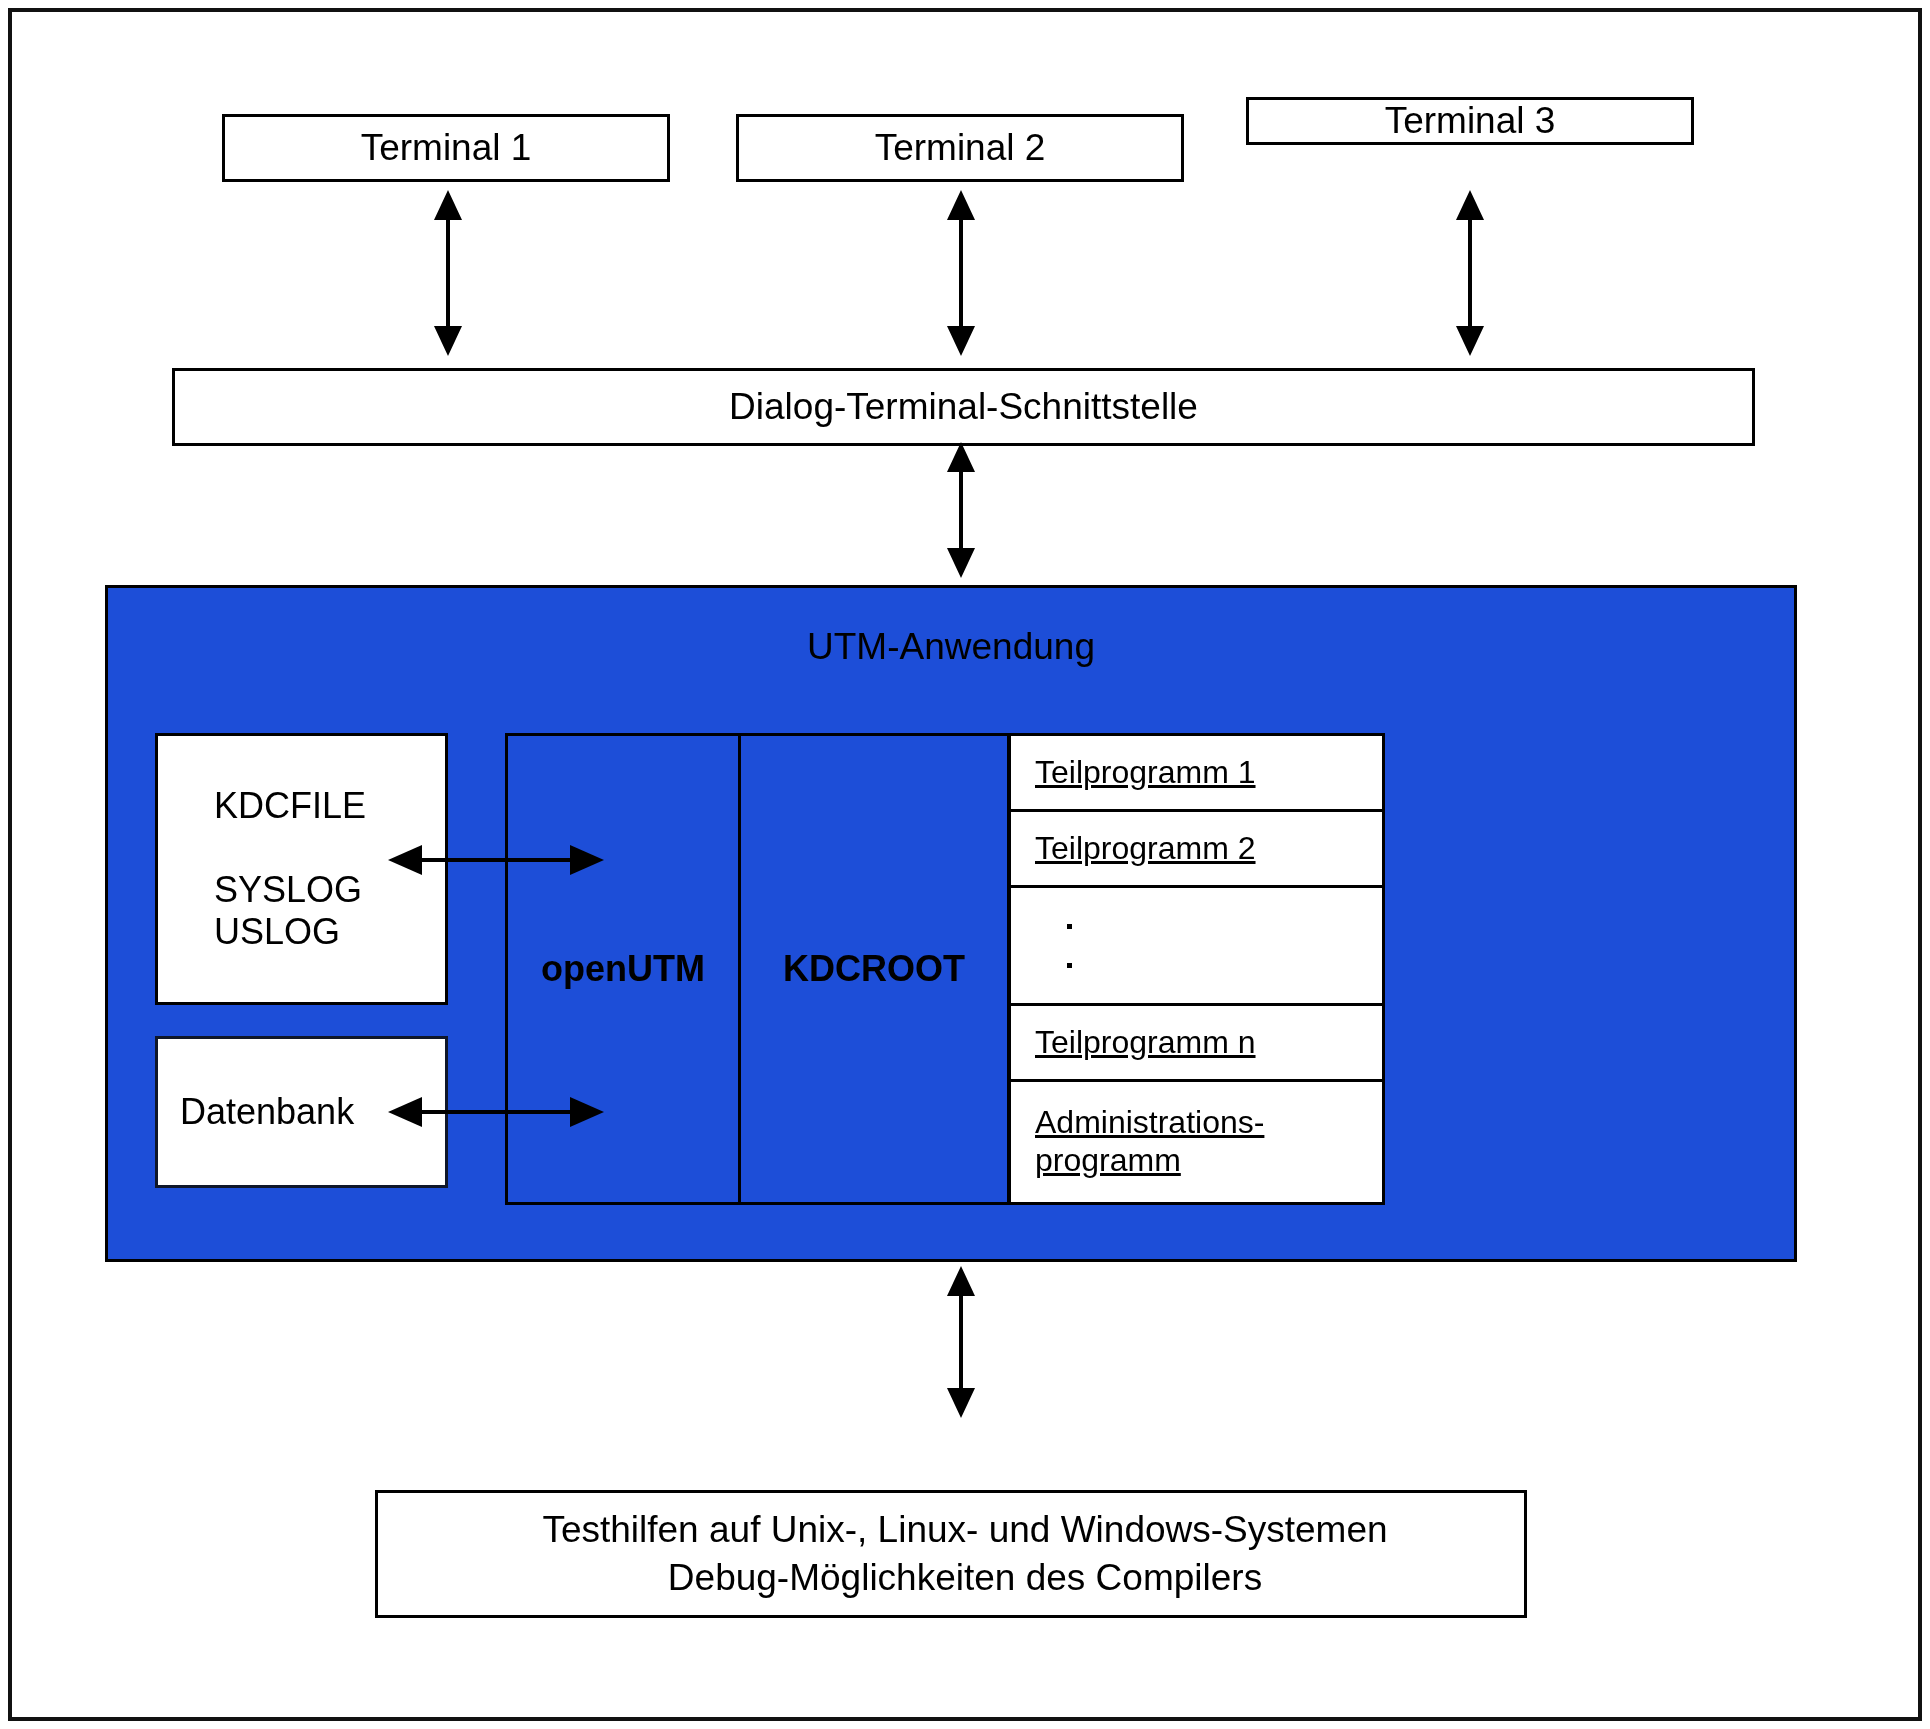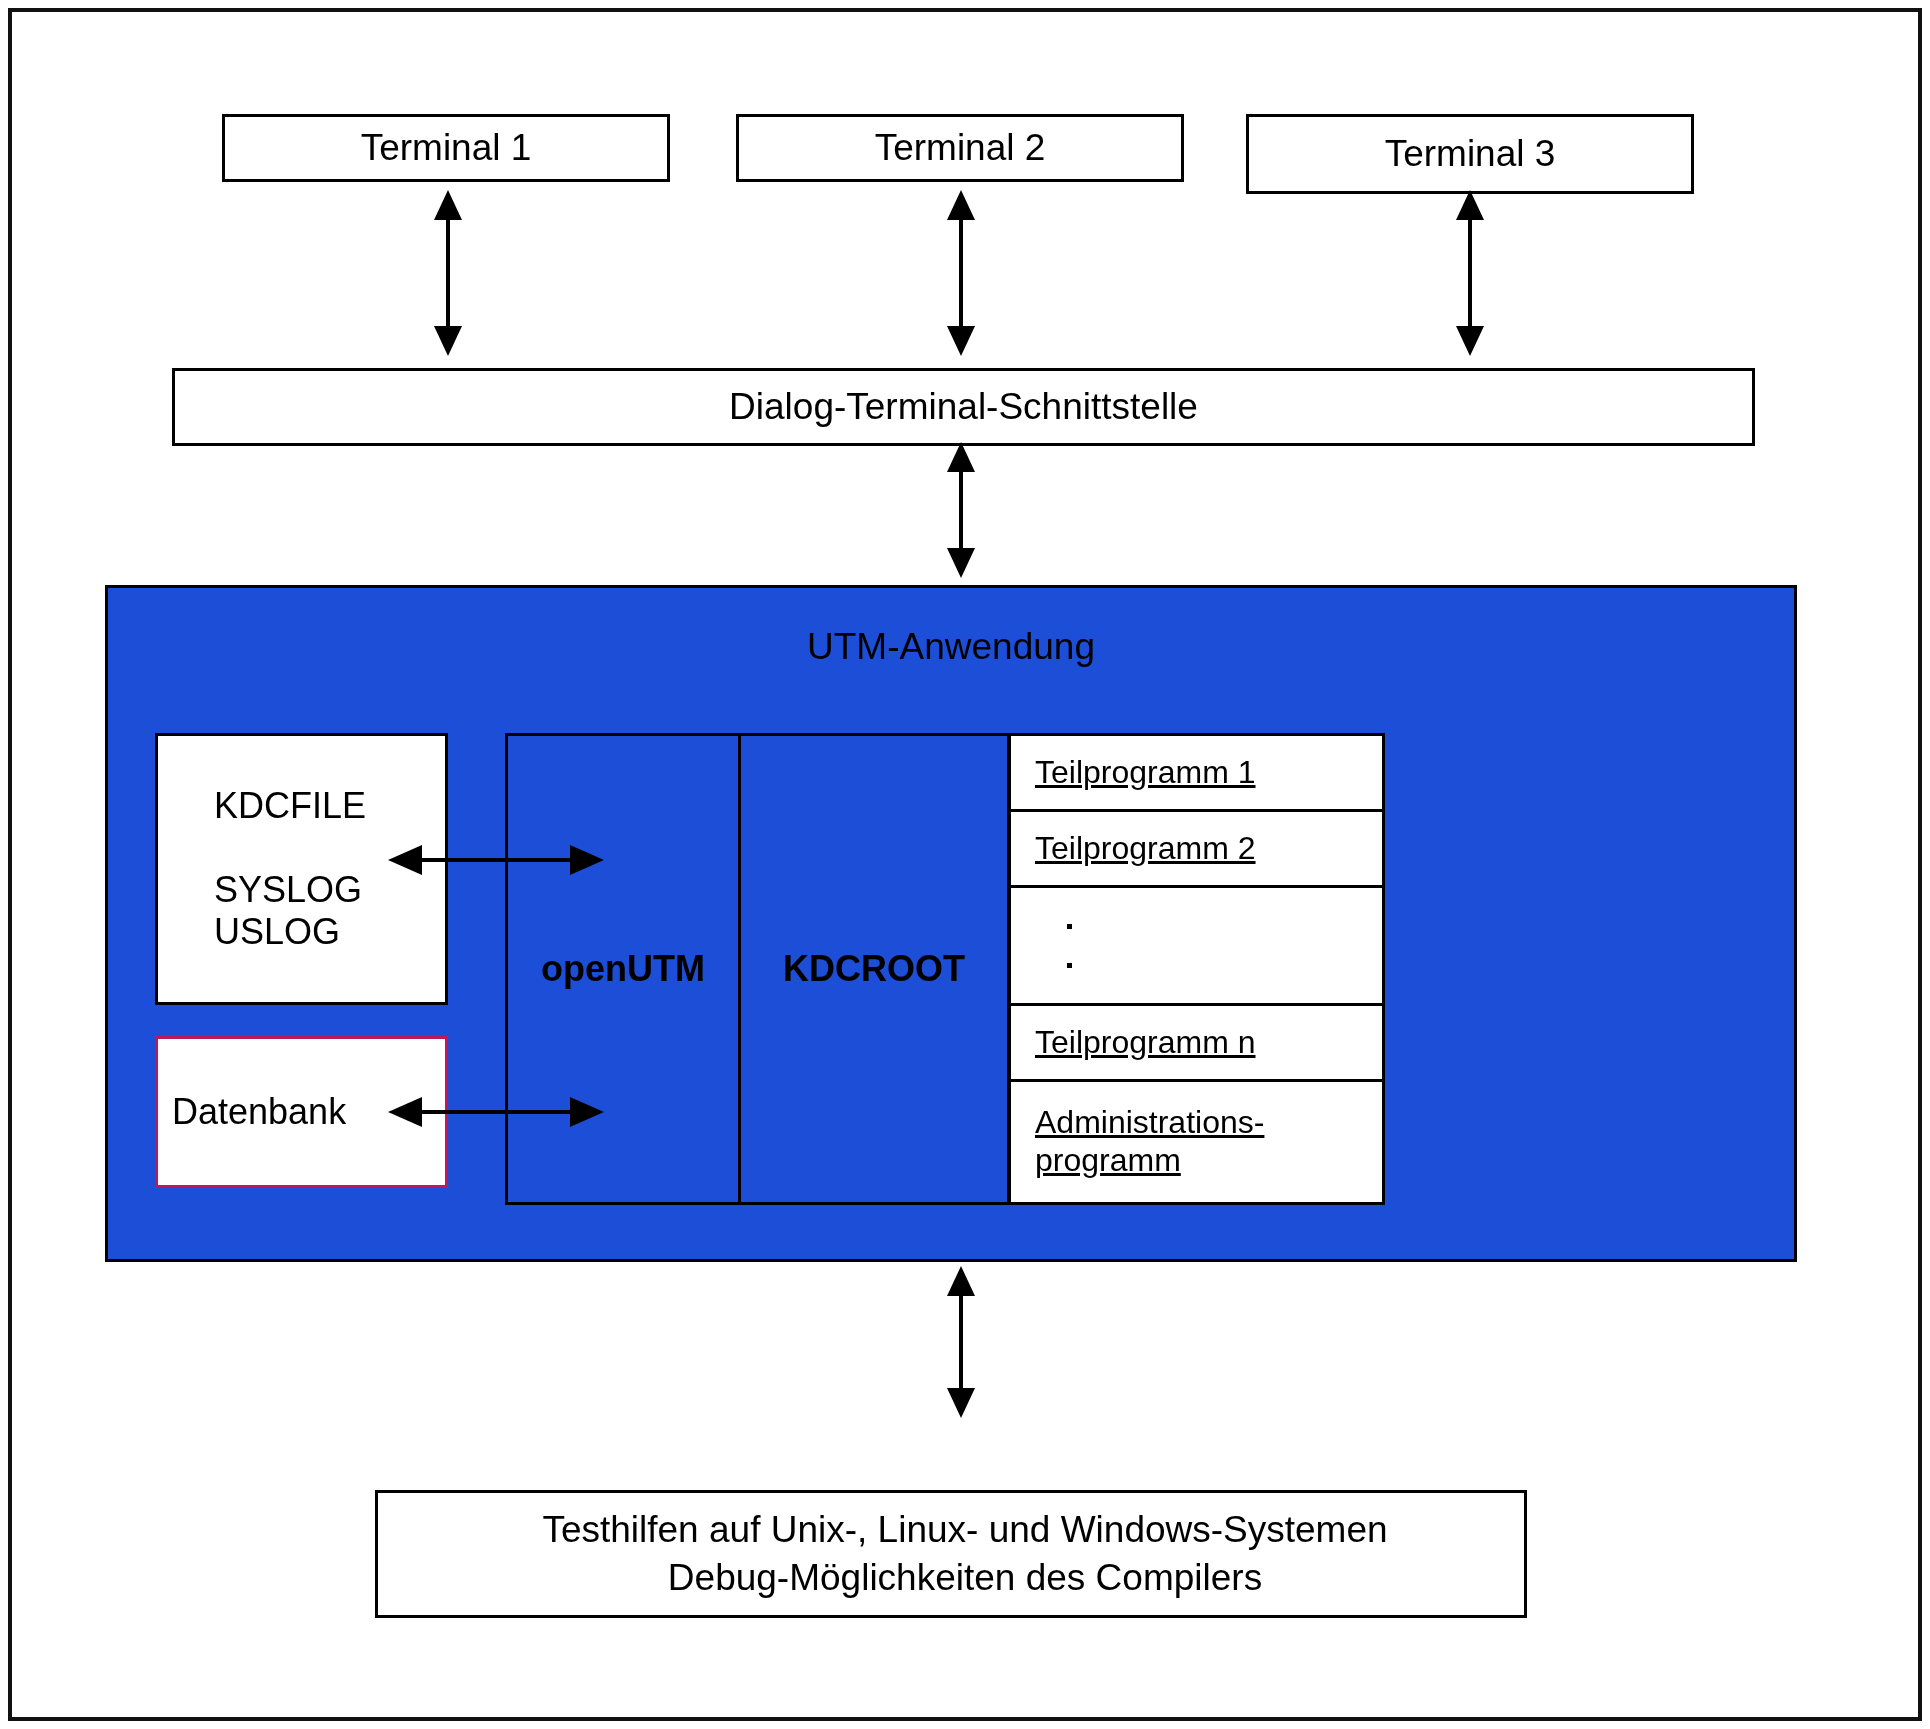--- a/index.html
+++ b/index.html
@@ -81,25 +81,25 @@
     flex-direction: column;
     justify-content: center;
     font-size: 36px;
   }
   .kdcfile-box .line { display: block; }
   .kdcfile-box .gap { height: 42px; }
 
   .datenbank-box {
     position: absolute;
     box-sizing: border-box;
-    border: 3px solid #be185d;
+    border: 3px solid #0f172a;
     background: #ffffff;
     display: flex;
     align-items: center;
-    padding-left: 14px;
+    padding-left: 22px;
     font-size: 36px;
   }
 
   
   .band {
     position: absolute;
     box-sizing: border-box;
     border: 3px solid #000000;
     background: transparent;
     padding-left: 16px;
@@ -187,21 +187,21 @@
   <div class="page-frame"></div>
 
   <div class="abox terminal" style="left:222px; top:114px; width:448px; height:68px;">
     <span>Terminal 1</span>
   </div>
 
   <div class="abox terminal" style="left:736px; top:114px; width:448px; height:68px;">
     <span>Terminal 2</span>
   </div>
 
-  <div class="abox terminal" style="left:1246px; top:114px; width:448px; height:80px;">
+  <div class="abox terminal" style="left:1246px; top:97px; width:448px; height:48px;">
     <span>Terminal 3</span>
   </div>
 
   <div class="arrow" style="left:430px; top:190px;">
     <svg width="36" height="166" viewBox="0 0 36 166">
       <line x1="18" y1="22" x2="18" y2="144" stroke="#000" stroke-width="4"></line>
       <polygon points="18,0 32,30 4,30" fill="#000"></polygon>
       <polygon points="18,166 32,136 4,136" fill="#000"></polygon>
     </svg>
   </div>

